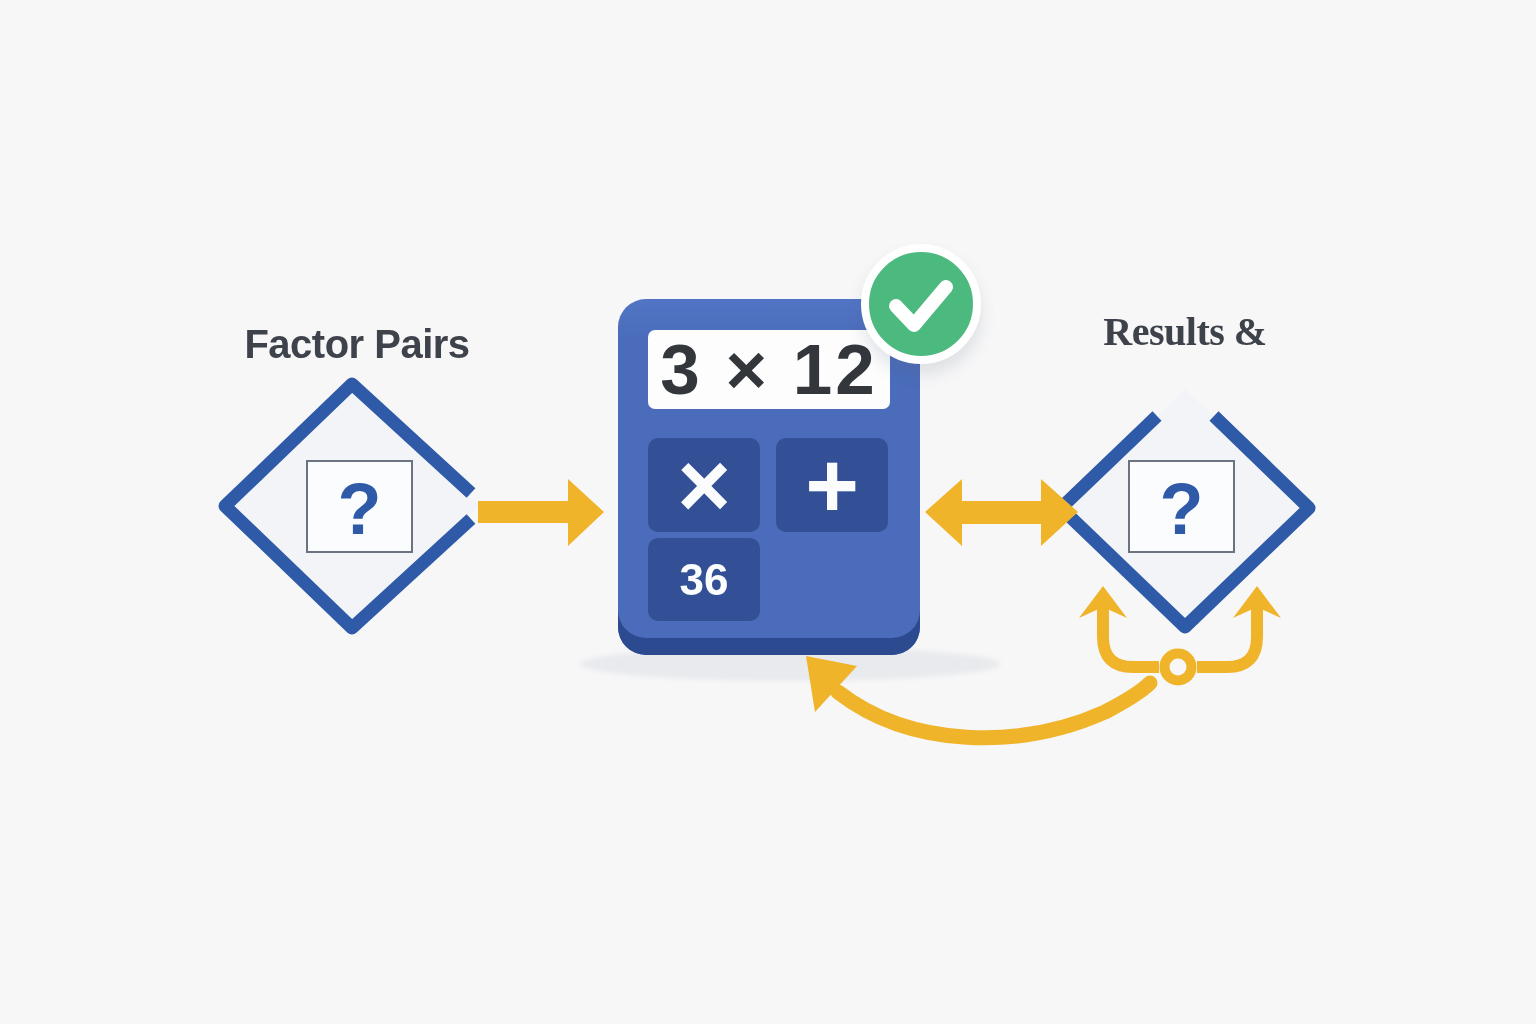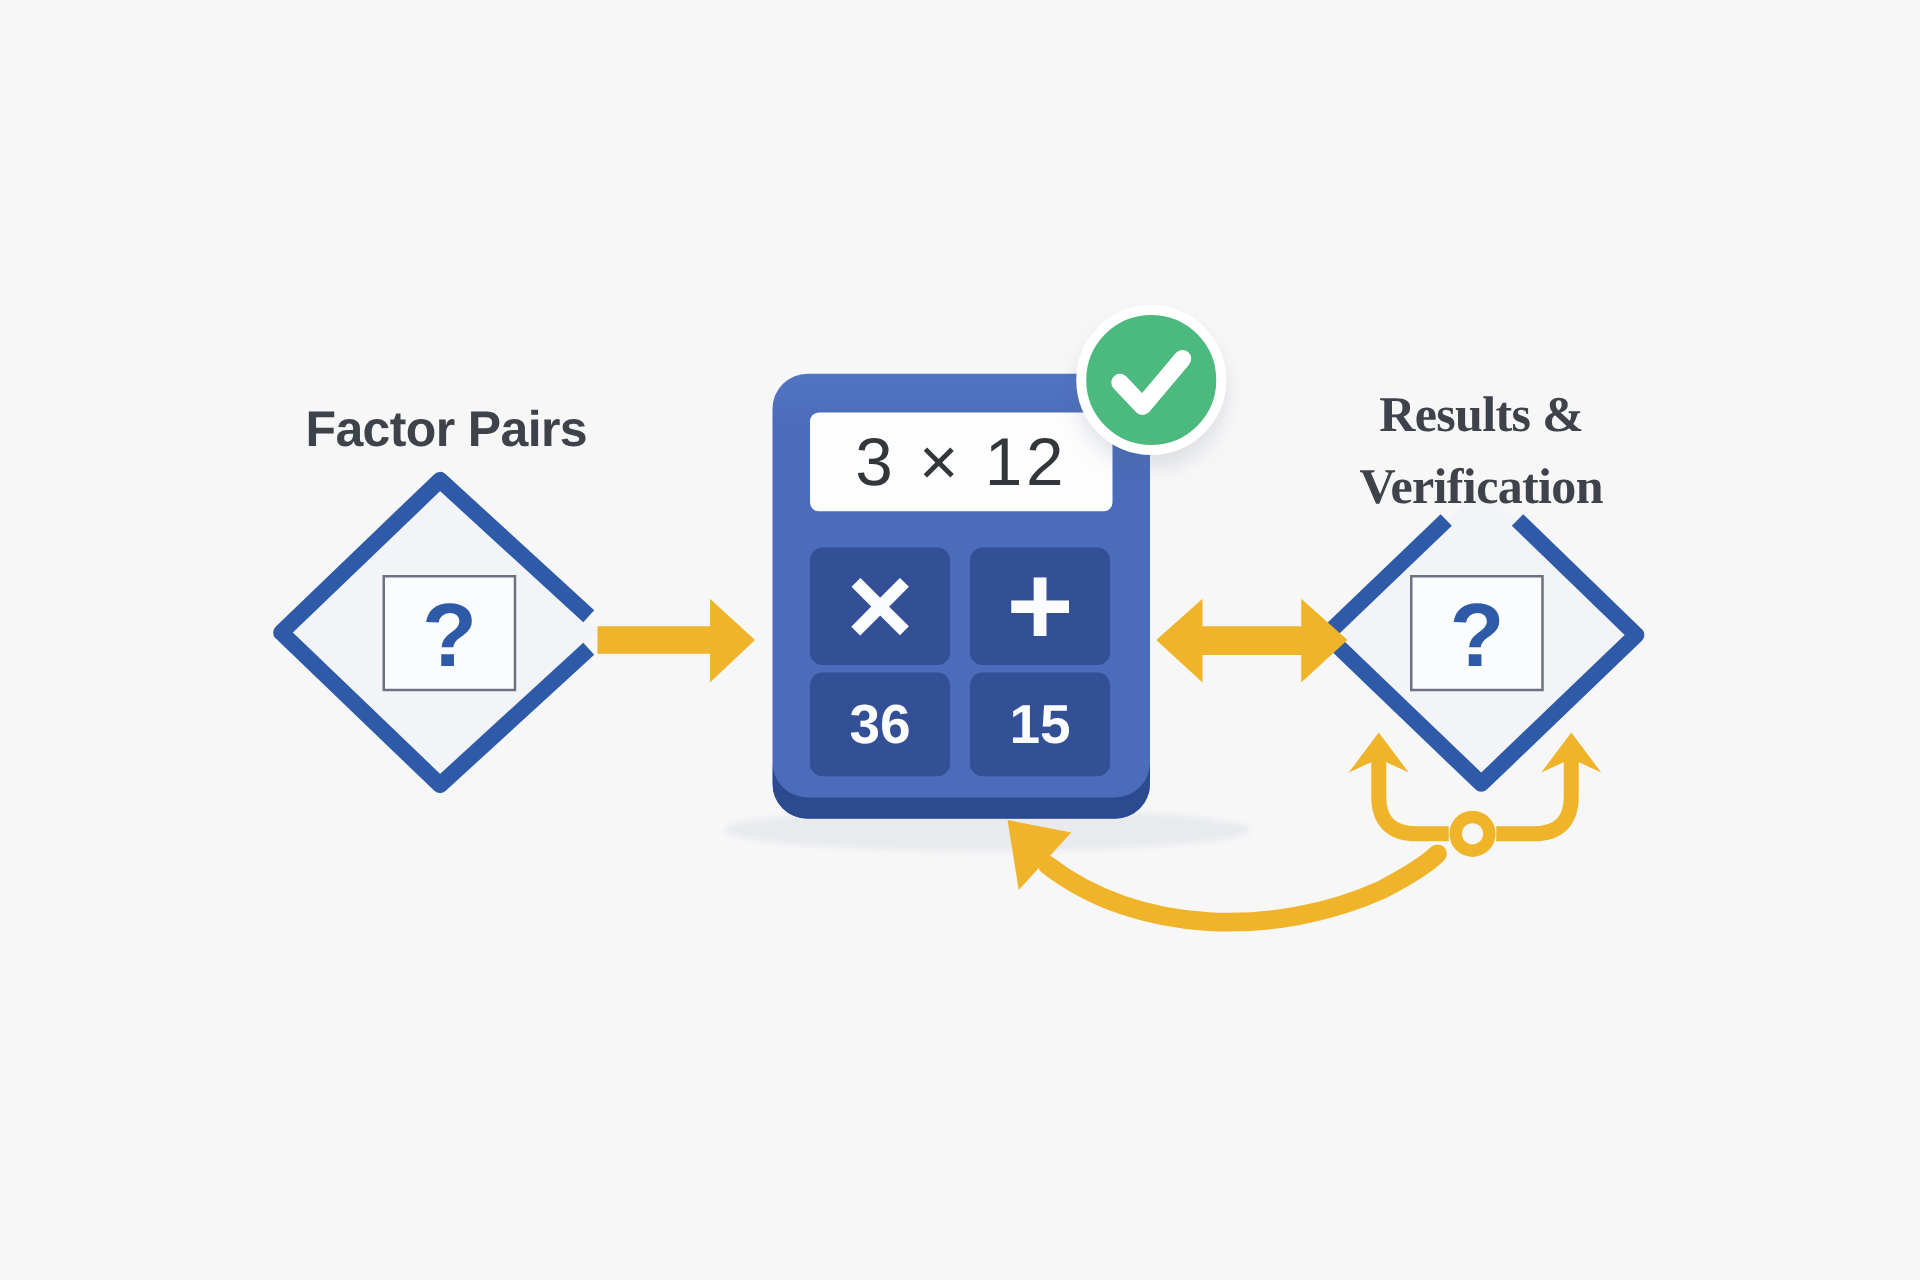--- a/index.html
+++ b/index.html
@@ -69,22 +69,22 @@
     box-shadow: inset 0 -17px 0 #2b4a8f;
     z-index: 3;
   }
   .calc-display {
     position: absolute;
     left: 30px; top: 31px;
     width: 242px; height: 79px;
     background: #fdfdfe;
     border-radius: 7px;
     display: flex; align-items: center; justify-content: center;
-    font-size: 54px;
-    font-weight: 400;
+    font-size: 71px;
+    font-weight: 700;
     letter-spacing: 3px;
     color: #33373c;
   }
   .calc-btn {
     position: absolute;
     width: 112px;
     background: #334f96;
     border-radius: 10px;
     border: none;
     display: flex; align-items: center; justify-content: center;
@@ -135,44 +135,40 @@
     <path d="M 838 692 C 910 748, 1020 750, 1105 712 C 1128 700, 1142 691, 1150 683" fill="none" stroke="#f0b42a" stroke-width="15" stroke-linecap="round"></path>
     <polygon points="806,656 857,666 815,712" fill="#f0b42a"></polygon>
   </svg>
 
   <div class="node-title title-left">
     <span>Factor Pairs</span>
   </div>
 
   <div class="node-title title-right">
     <div>Results &amp;</div>
-    <div>Verification</div>
   </div>
 
   <div class="qbox qbox-left">
     <span class="qmark">?</span>
   </div>
   <div class="qbox qbox-right">
     <span class="qmark">?</span>
   </div>
 
   <div class="calculator">
     <div class="calc-display">3 × 12</div>
     <button class="calc-btn btn-op btn-c1">
       <span>×</span>
     </button>
     <button class="calc-btn btn-op btn-c2">
       <span>+</span>
     </button>
     <button class="calc-btn btn-num btn-c1">
       <span>36</span>
     </button>
-    <button class="calc-btn btn-num btn-c2">
-      <span>15</span>
-    </button>
   </div>
 
   <div class="check-badge">
     <svg width="104" height="104" viewBox="0 0 104 104">
       <polyline points="27,54 45,73 77,35" fill="none" stroke="#ffffff" stroke-width="14" stroke-linecap="round" stroke-linejoin="round"></polyline>
     </svg>
   </div>
 
 </div>
 

